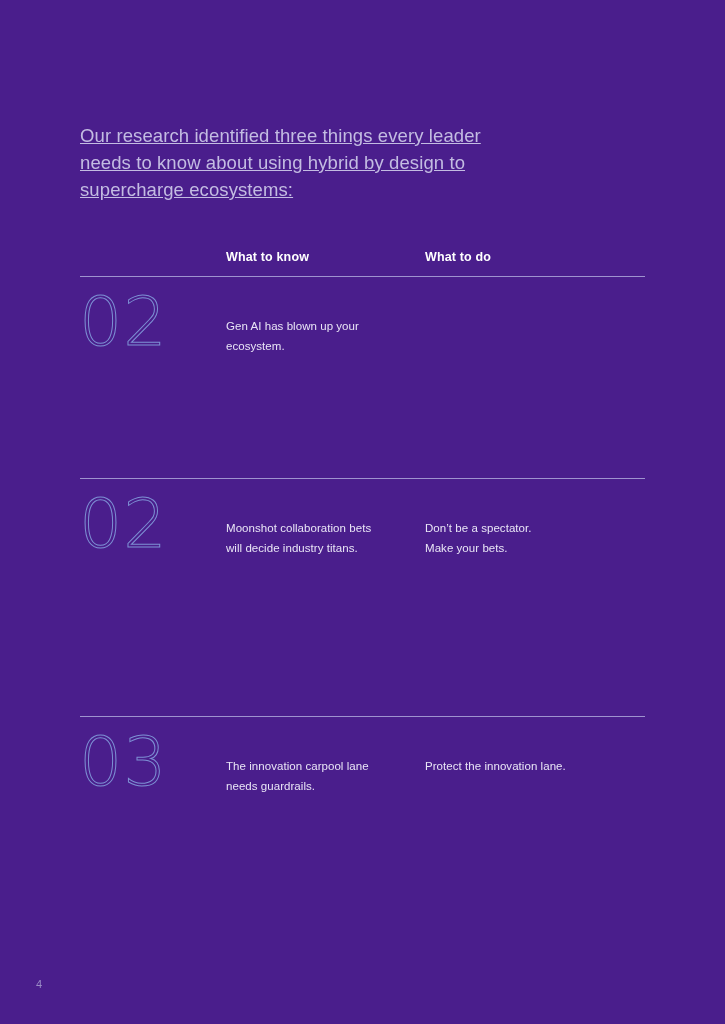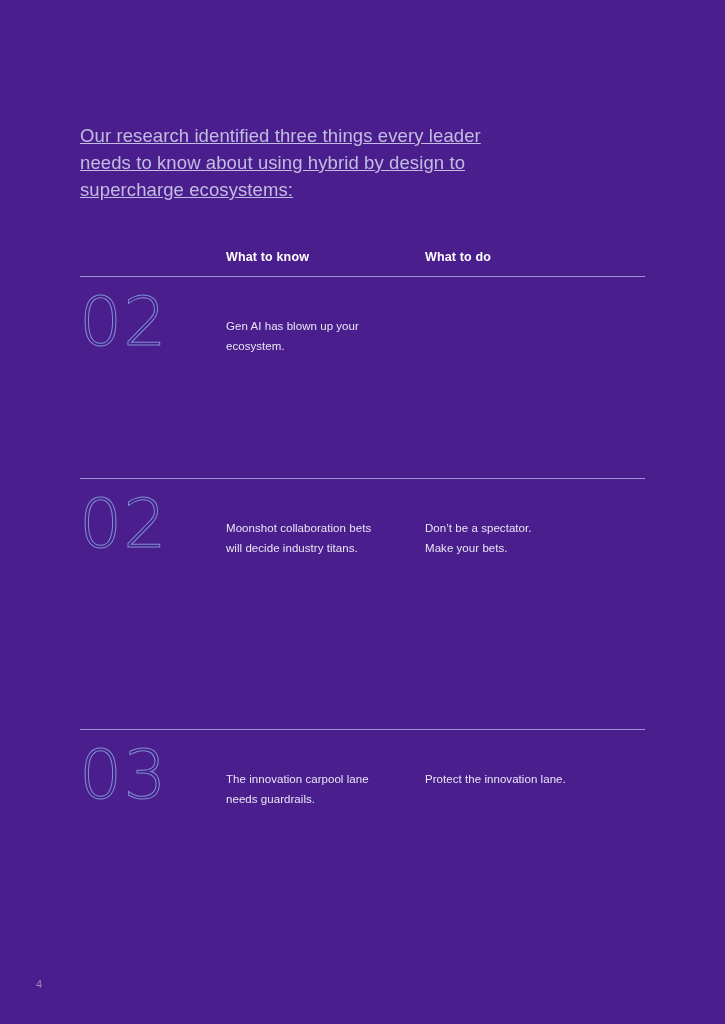--- a/index.html
+++ b/index.html
@@ -67,21 +67,21 @@
     height: 1px;
     background: #9f93cf;
   }
 
   .trow {
     position: relative;
     width: 565px;
   }
   .trow.r1 { height: 202px; }
   .trow.r2 { height: 238px; }
-  .trow.r3 { height: 120px; margin-top: 13px; }
+  .trow.r3 { height: 120px; }
 
   .trow > .rule { top: 0; }
 
   .numeral {
     position: absolute;
     left: -1px;
     top: 12px;
     font-size: 68px;
     line-height: 1;
     font-weight: 100;

